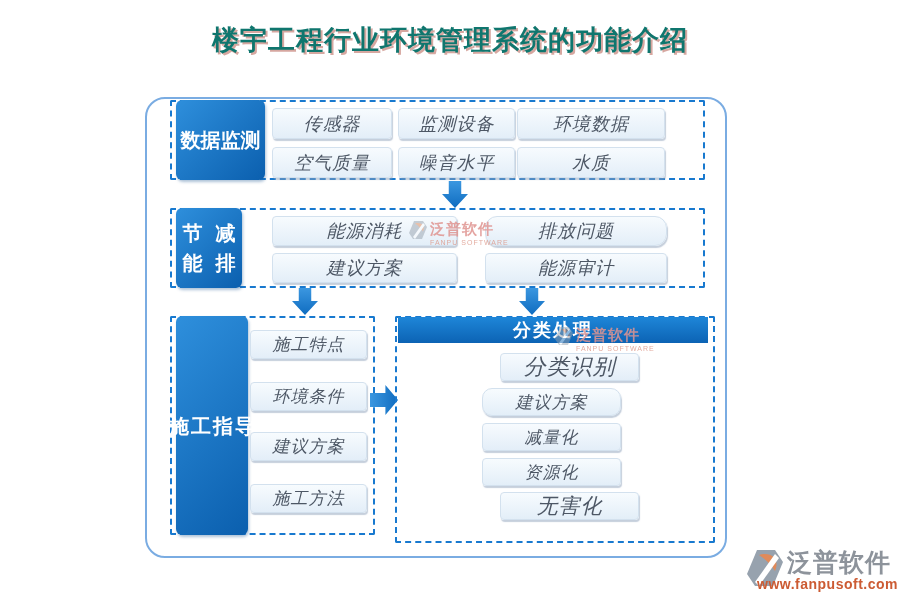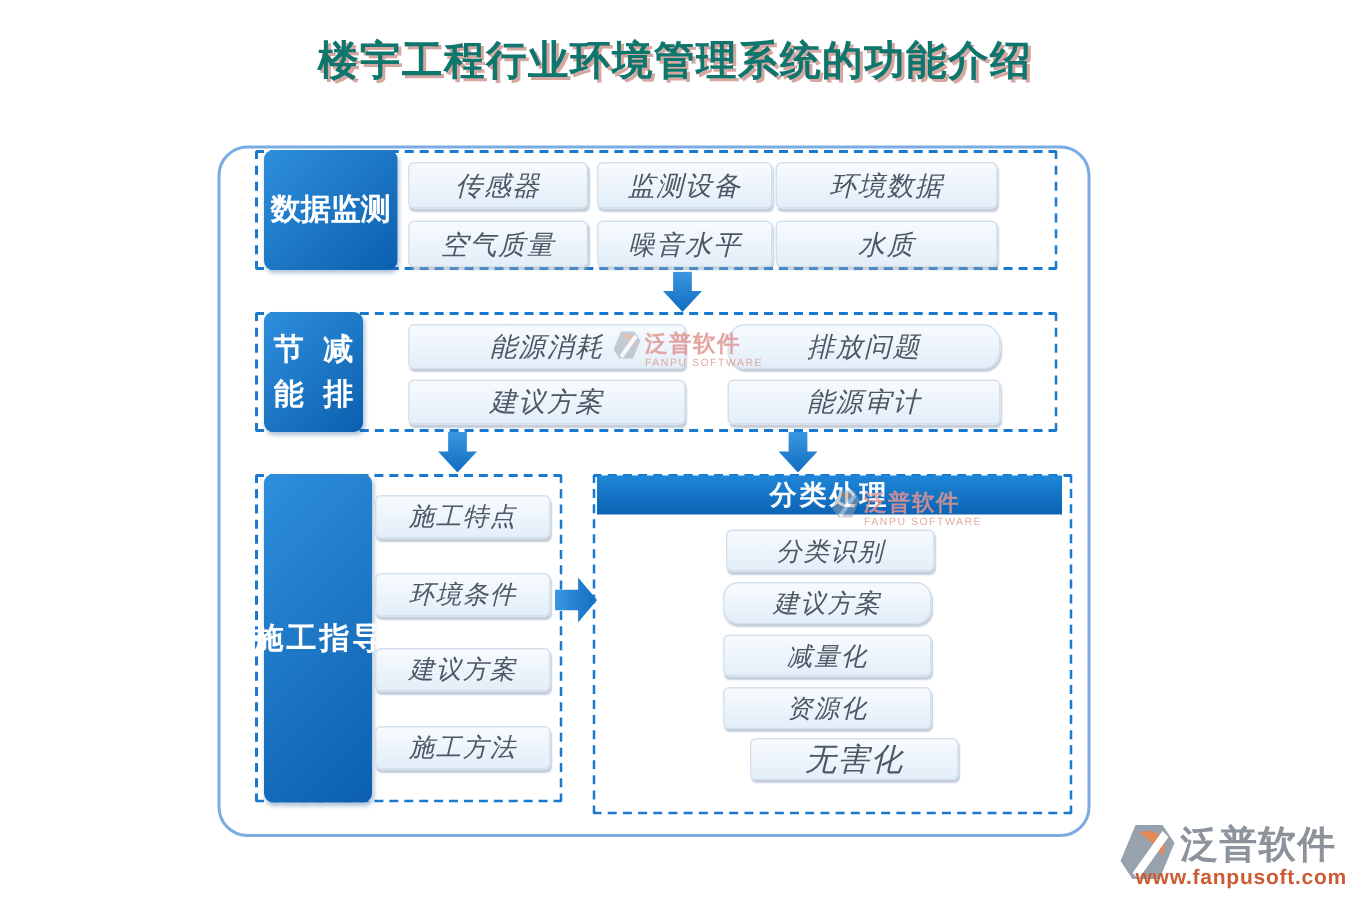--- a/index.html
+++ b/index.html
@@ -49,21 +49,21 @@
   .m4{left:398px;top:147px;width:115px;height:29px;}
   .m5{left:517px;top:147px;width:146px;height:29px;}
   .e0{left:272px;top:216px;width:183px;height:28px;}
   .e1{left:485px;top:216px;width:180px;height:28px;border-radius:12px;}
   .e2{left:272px;top:253px;width:183px;height:28px;}
   .e3{left:485px;top:253px;width:180px;height:28px;}
   .c0{left:250px;top:330px;width:115px;height:27px;font-size:17px;}
   .c1{left:250px;top:382px;width:115px;height:27px;font-size:17px;}
   .c2{left:250px;top:432px;width:115px;height:27px;font-size:17px;}
   .c3{left:250px;top:484px;width:115px;height:27px;font-size:17px;}
-  .k0{left:484px;top:353px;width:137px;height:26px;font-size:17px;}
+  .k0{left:500px;top:353px;width:137px;height:26px;font-size:22px;}
   .k1{left:482px;top:388px;width:137px;height:26px;font-size:17px;border-radius:10px;}
   .k2{left:482px;top:423px;width:137px;height:26px;font-size:17px;}
   .k3{left:482px;top:458px;width:137px;height:26px;font-size:17px;}
   .k4{left:500px;top:492px;width:137px;height:26px;font-size:21px;}
   .header-bar{
     position:absolute;left:398px;top:317px;width:310px;height:26px;
     background:linear-gradient(180deg,#1e86d8 0%,#0c63b4 100%);
     color:#ffffff;font-weight:bold;font-size:18px;letter-spacing:2px;
     display:flex;align-items:center;justify-content:center;
   }

